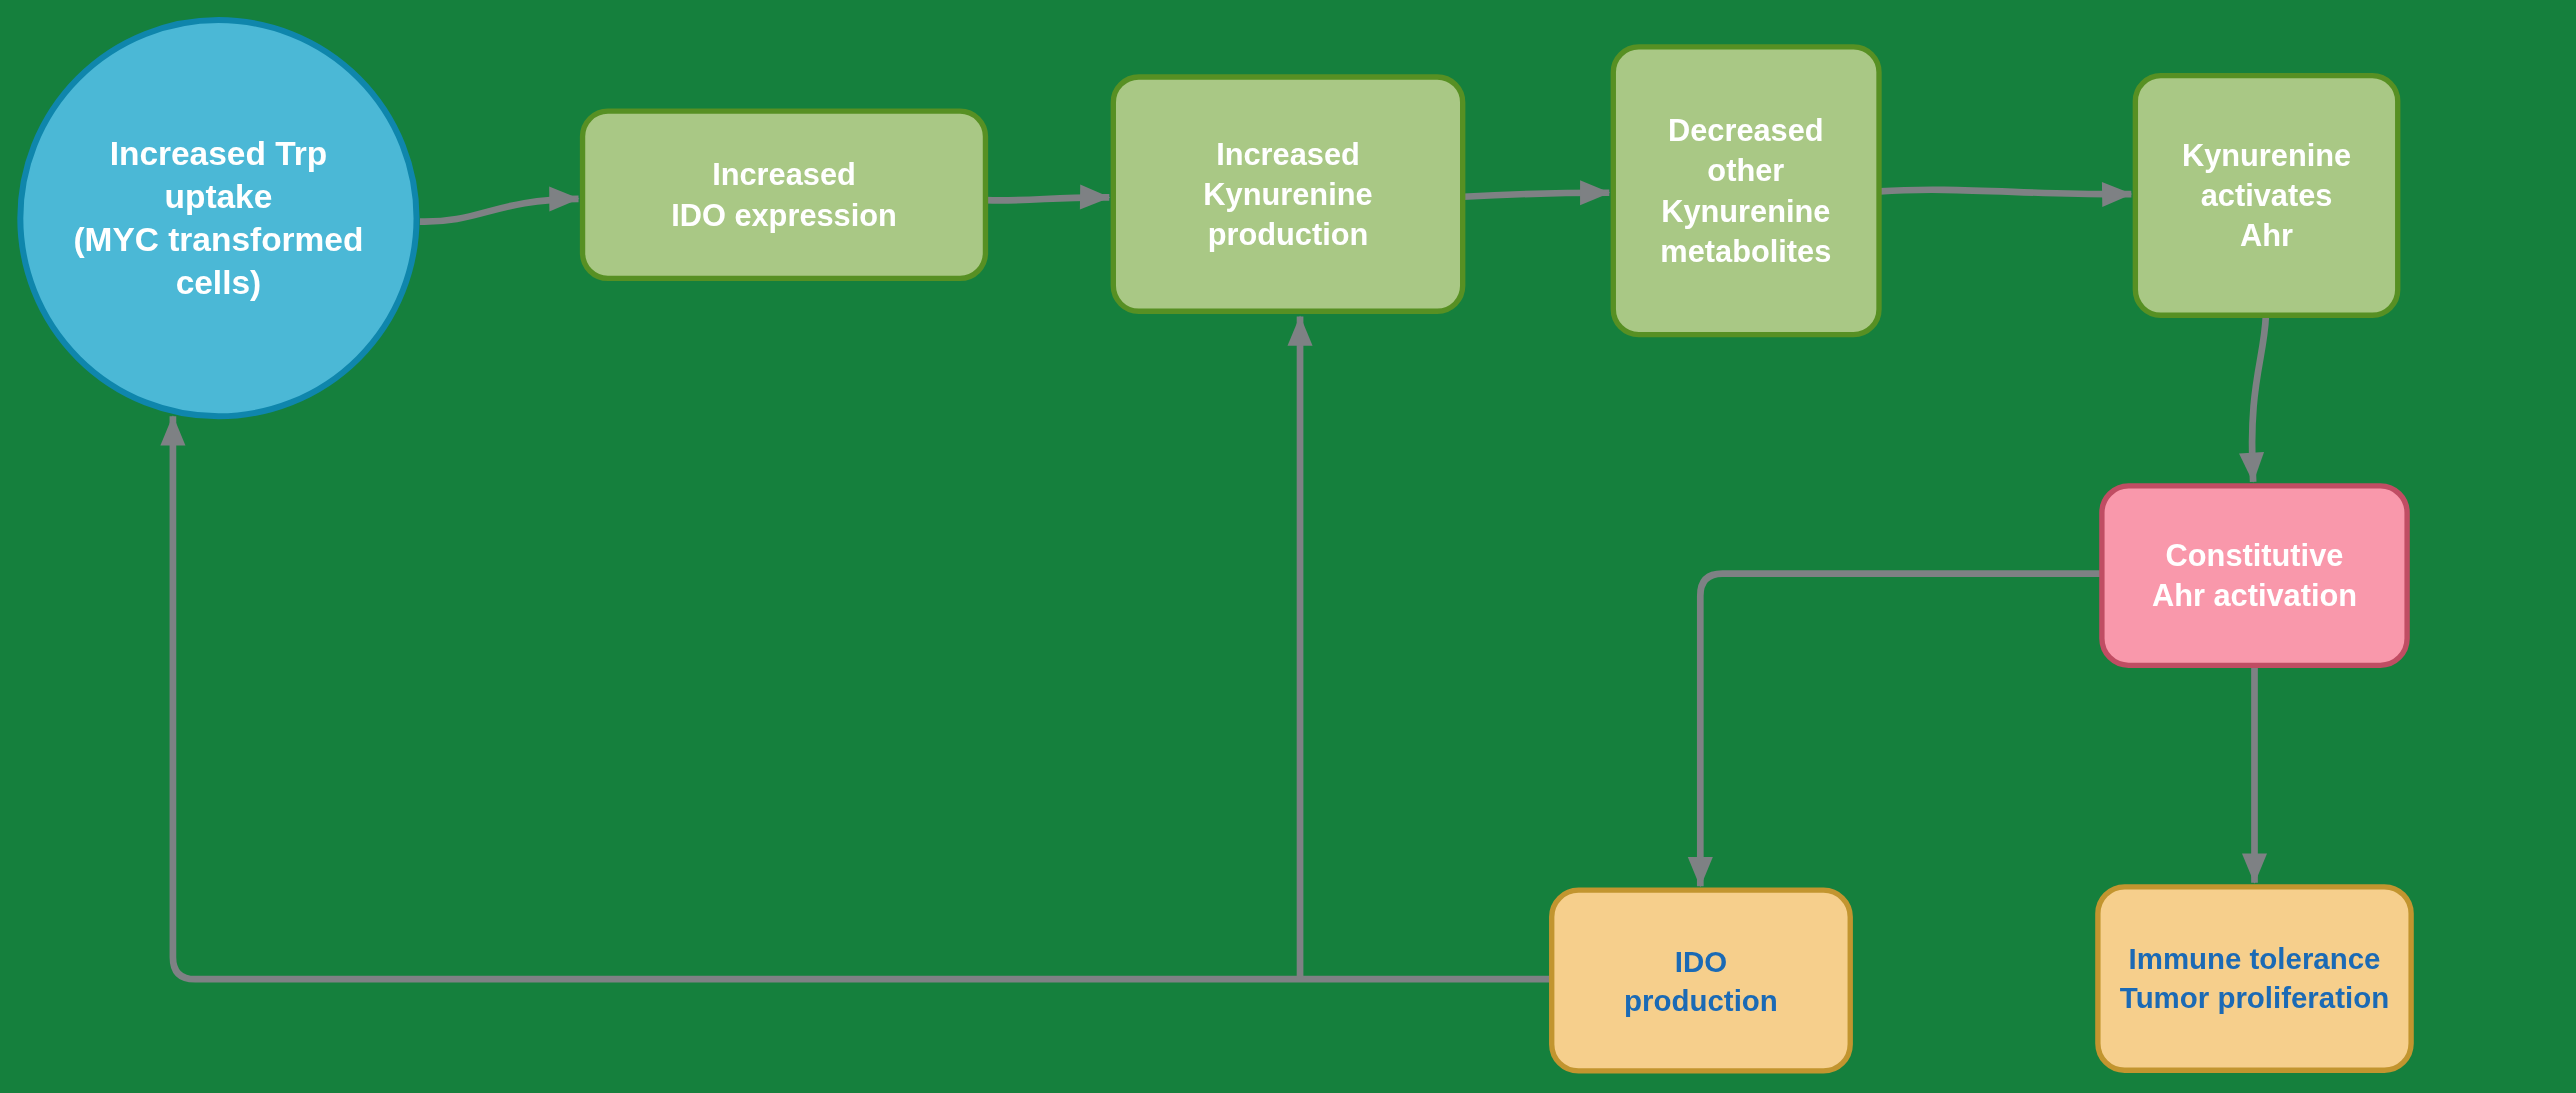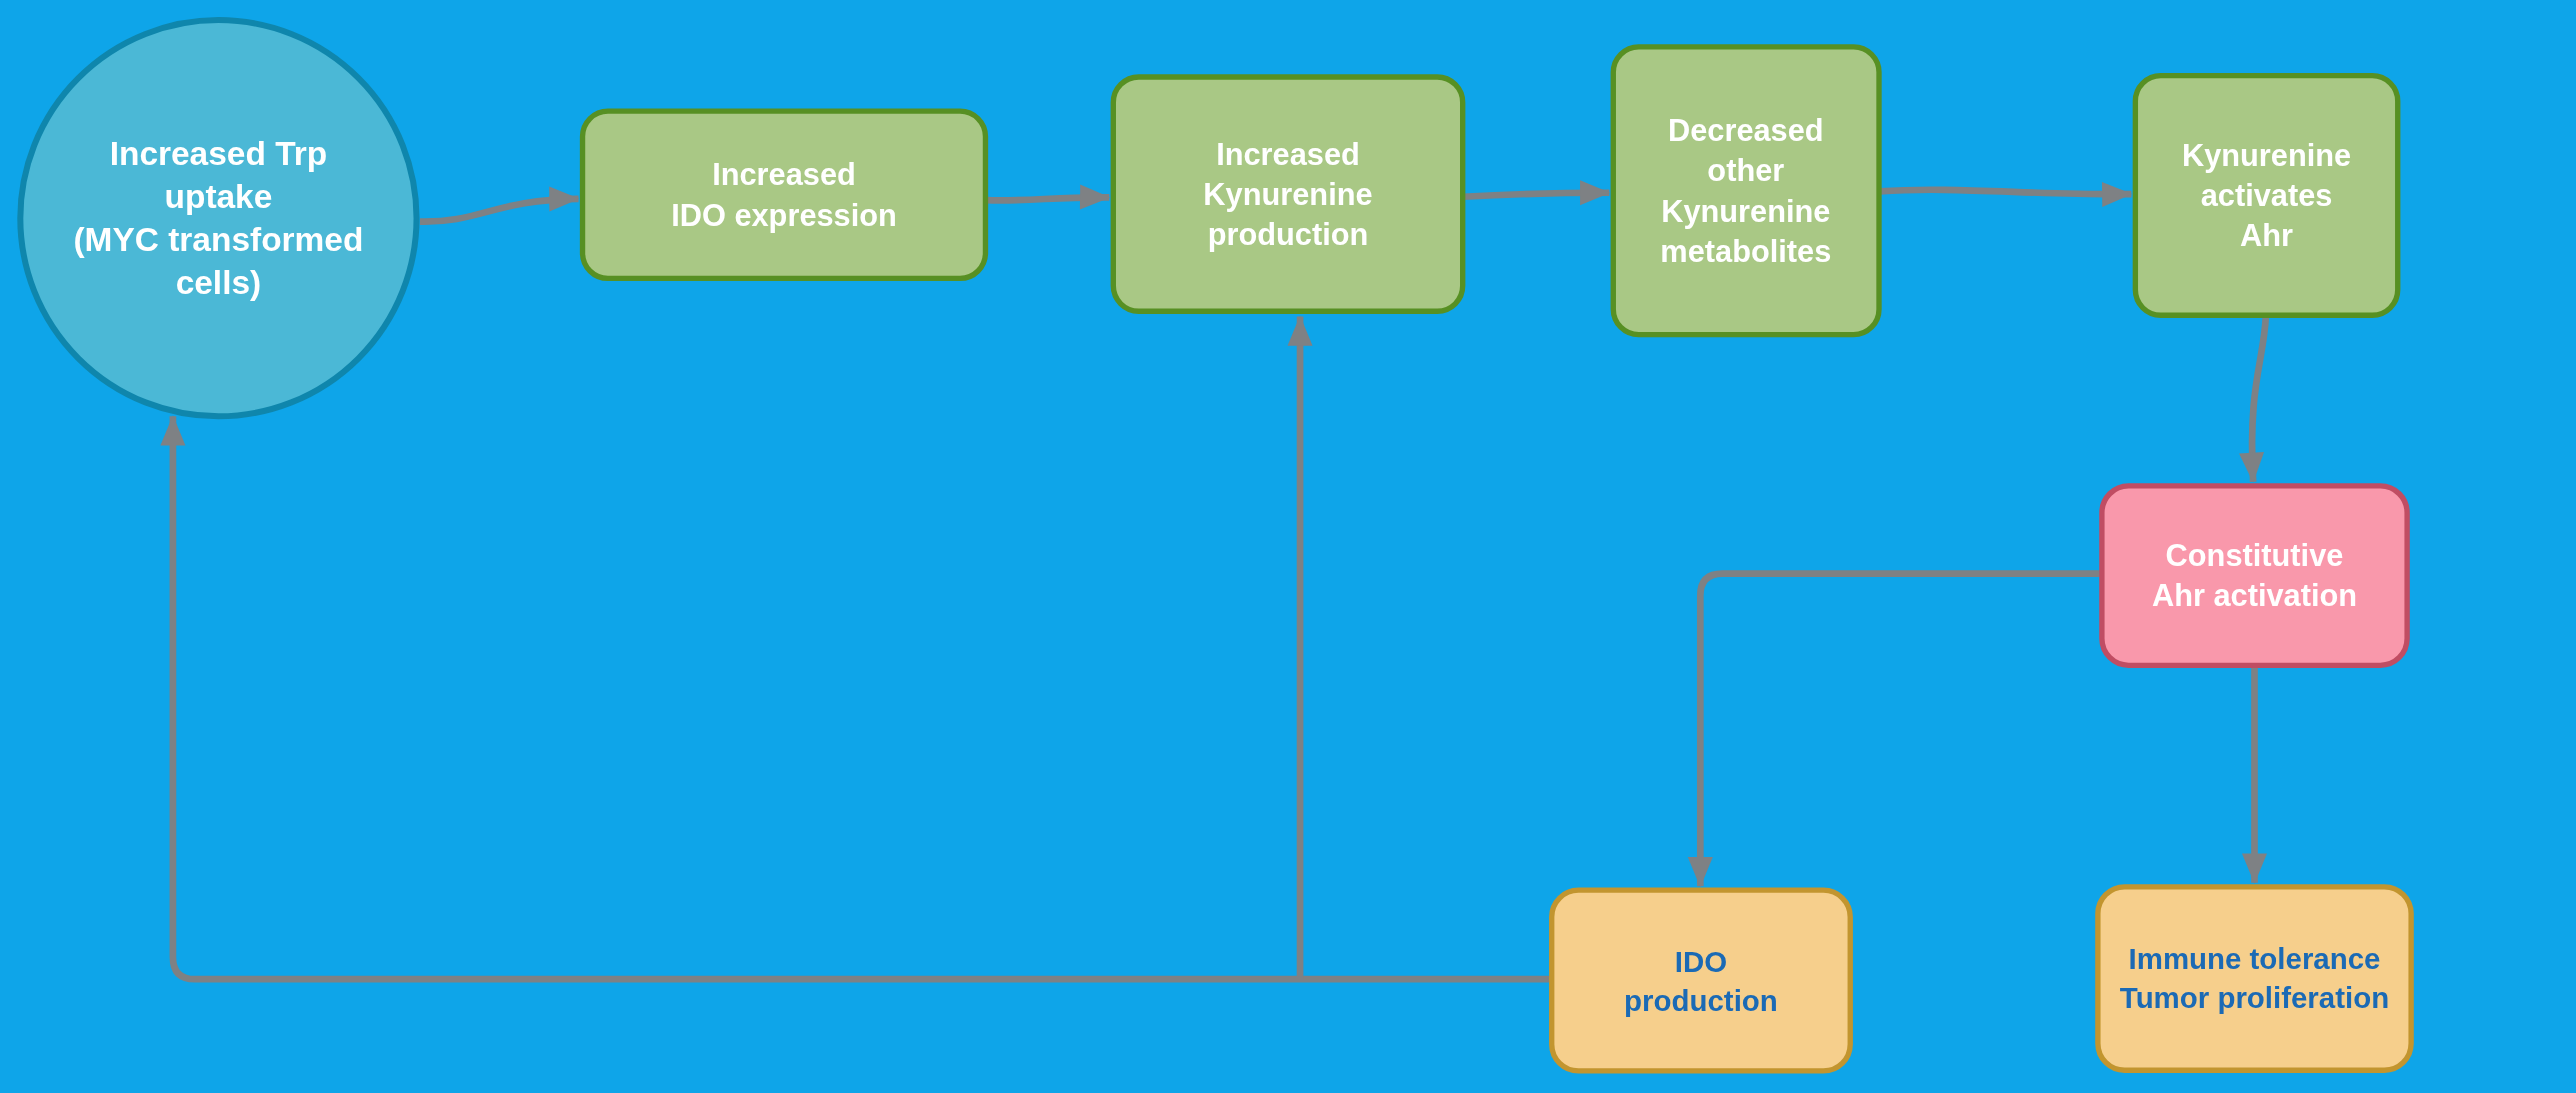--- a/index.html
+++ b/index.html
@@ -1,16 +1,16 @@
 <!DOCTYPE html>
 <html style="font-size:10.7px"><head>
 <meta charset="utf-8">
 <style>
   html, body { margin: 0; padding: 0; background: #ffffff; }
-  .stage { width: 2576px; height: 1093px; position: relative; background: #0ea5e9; }
+  .stage { width: 2576px; height: 1093px; position: relative; background: #15803d; }
   svg.flow { display: block; width: 2576px; height: 1093px; }
   .edge { fill: none; stroke-width: 10; stroke-linejoin: round; stroke-linecap: butt; }
   .node-shape { stroke-width: 8; }
   .circle-shape { stroke-width: 9; }
   .lbl {
     font-family: "Liberation Sans", "DejaVu Sans", sans-serif;
     font-weight: bold;
     text-anchor: middle;
   }
   .fs50 { font-size: 50px; }

